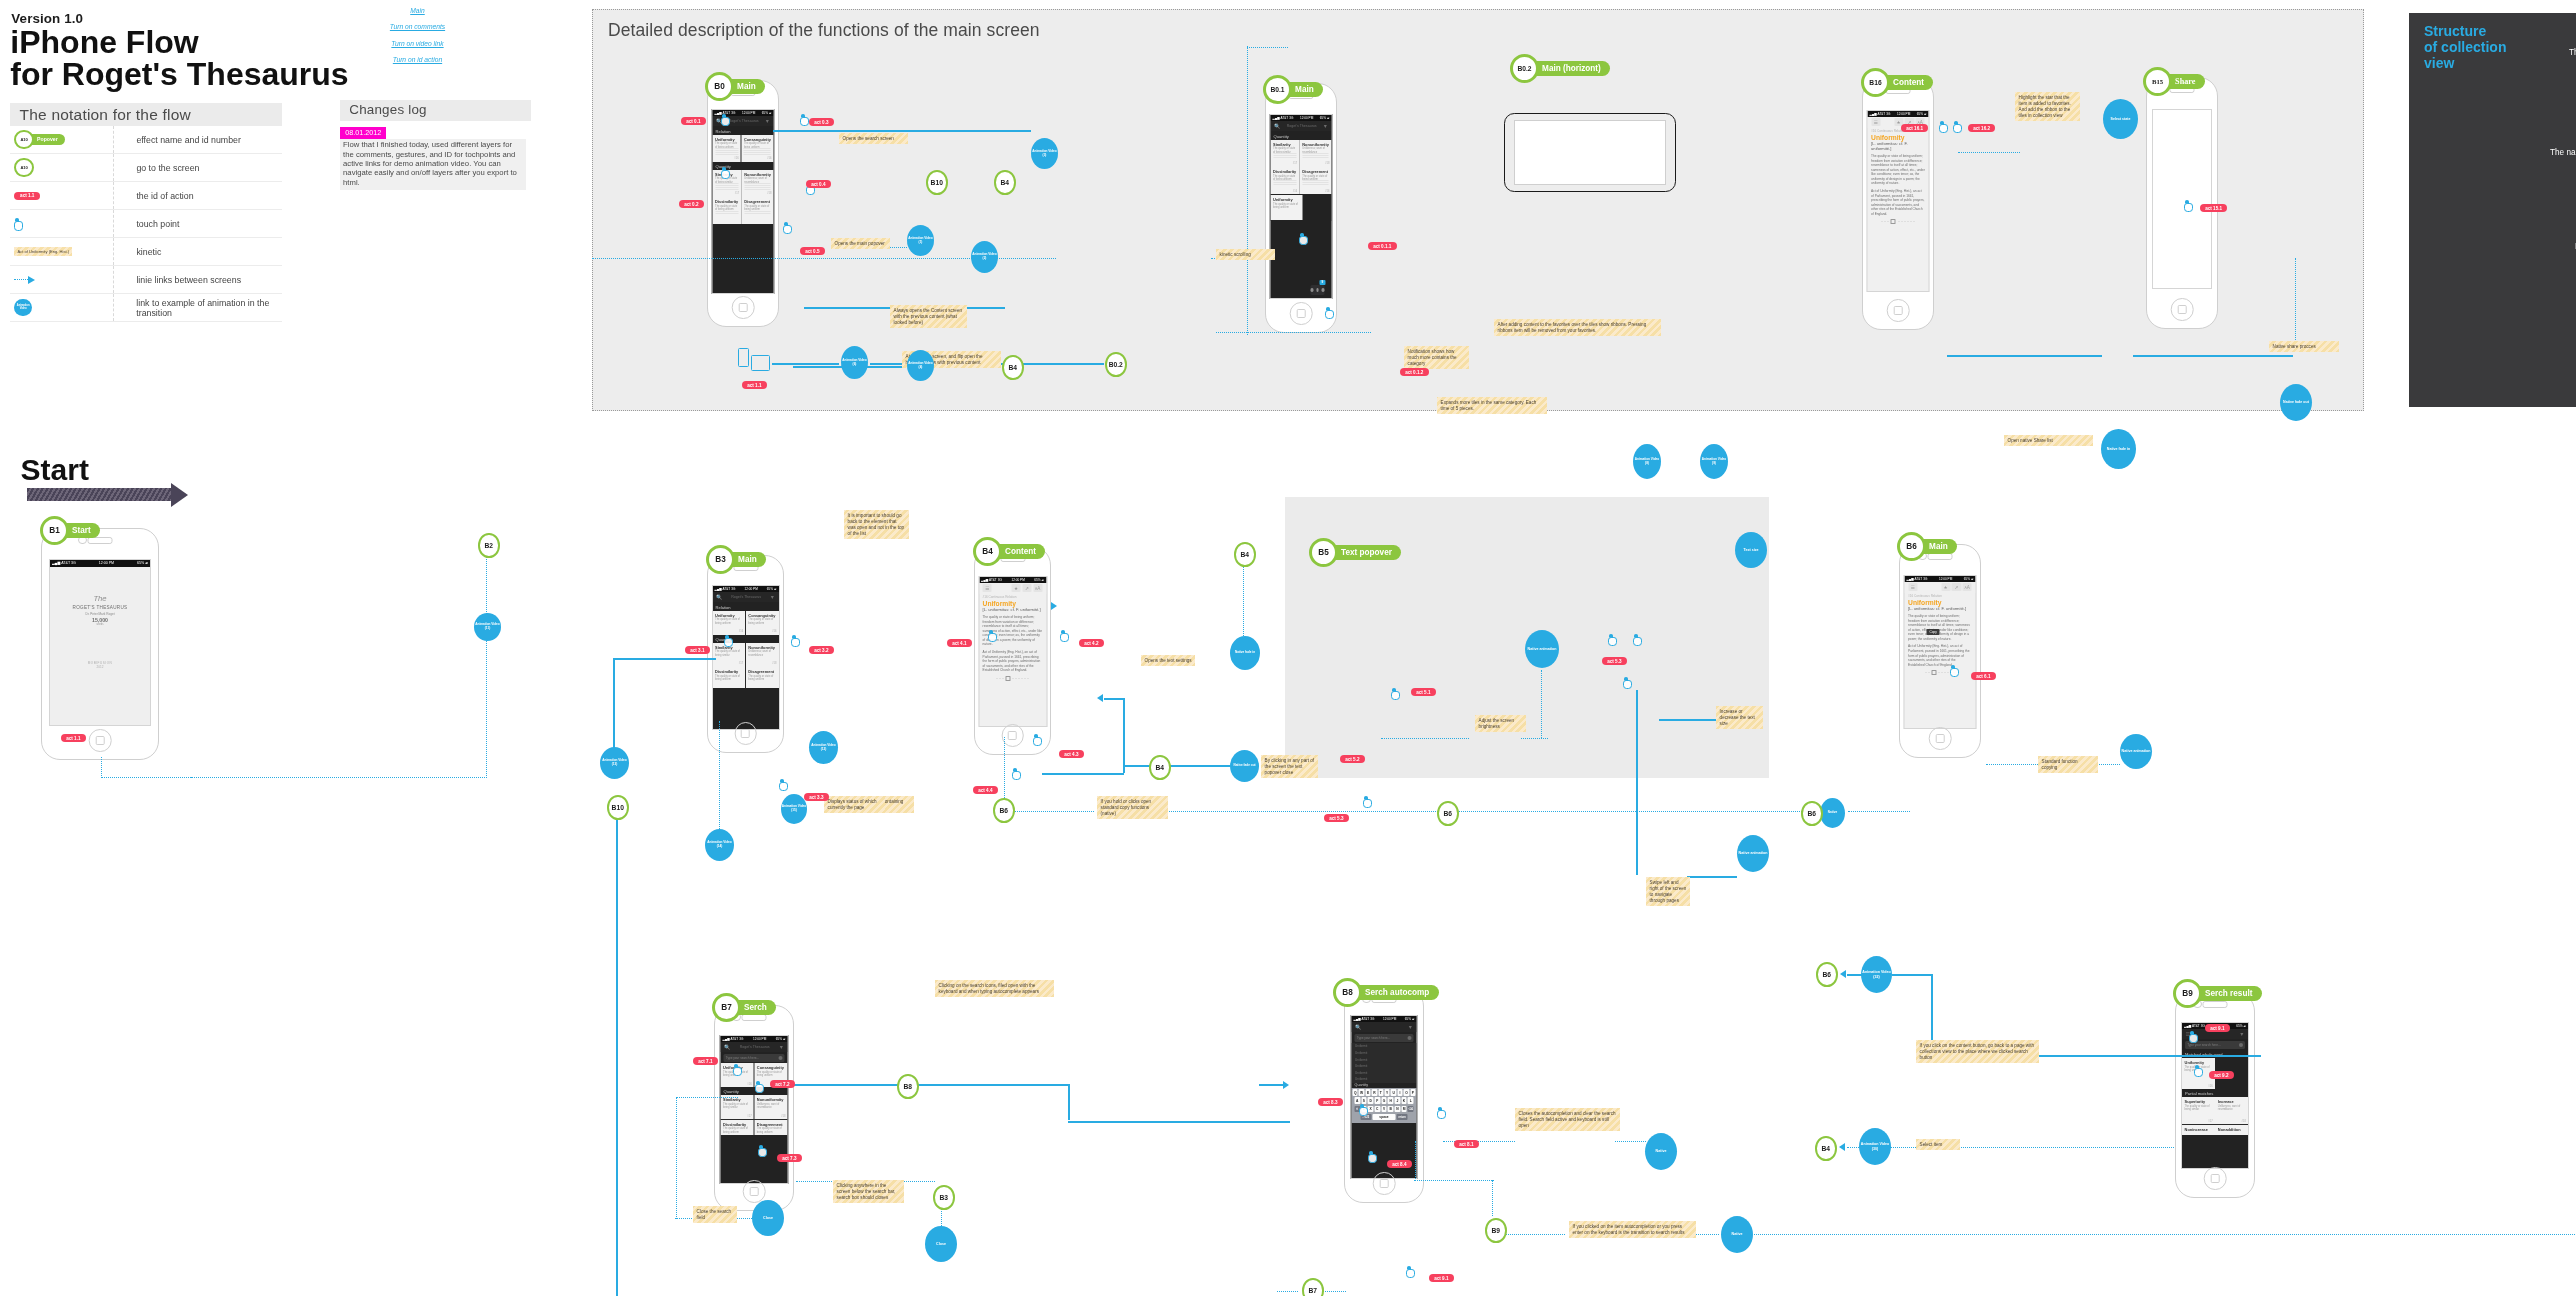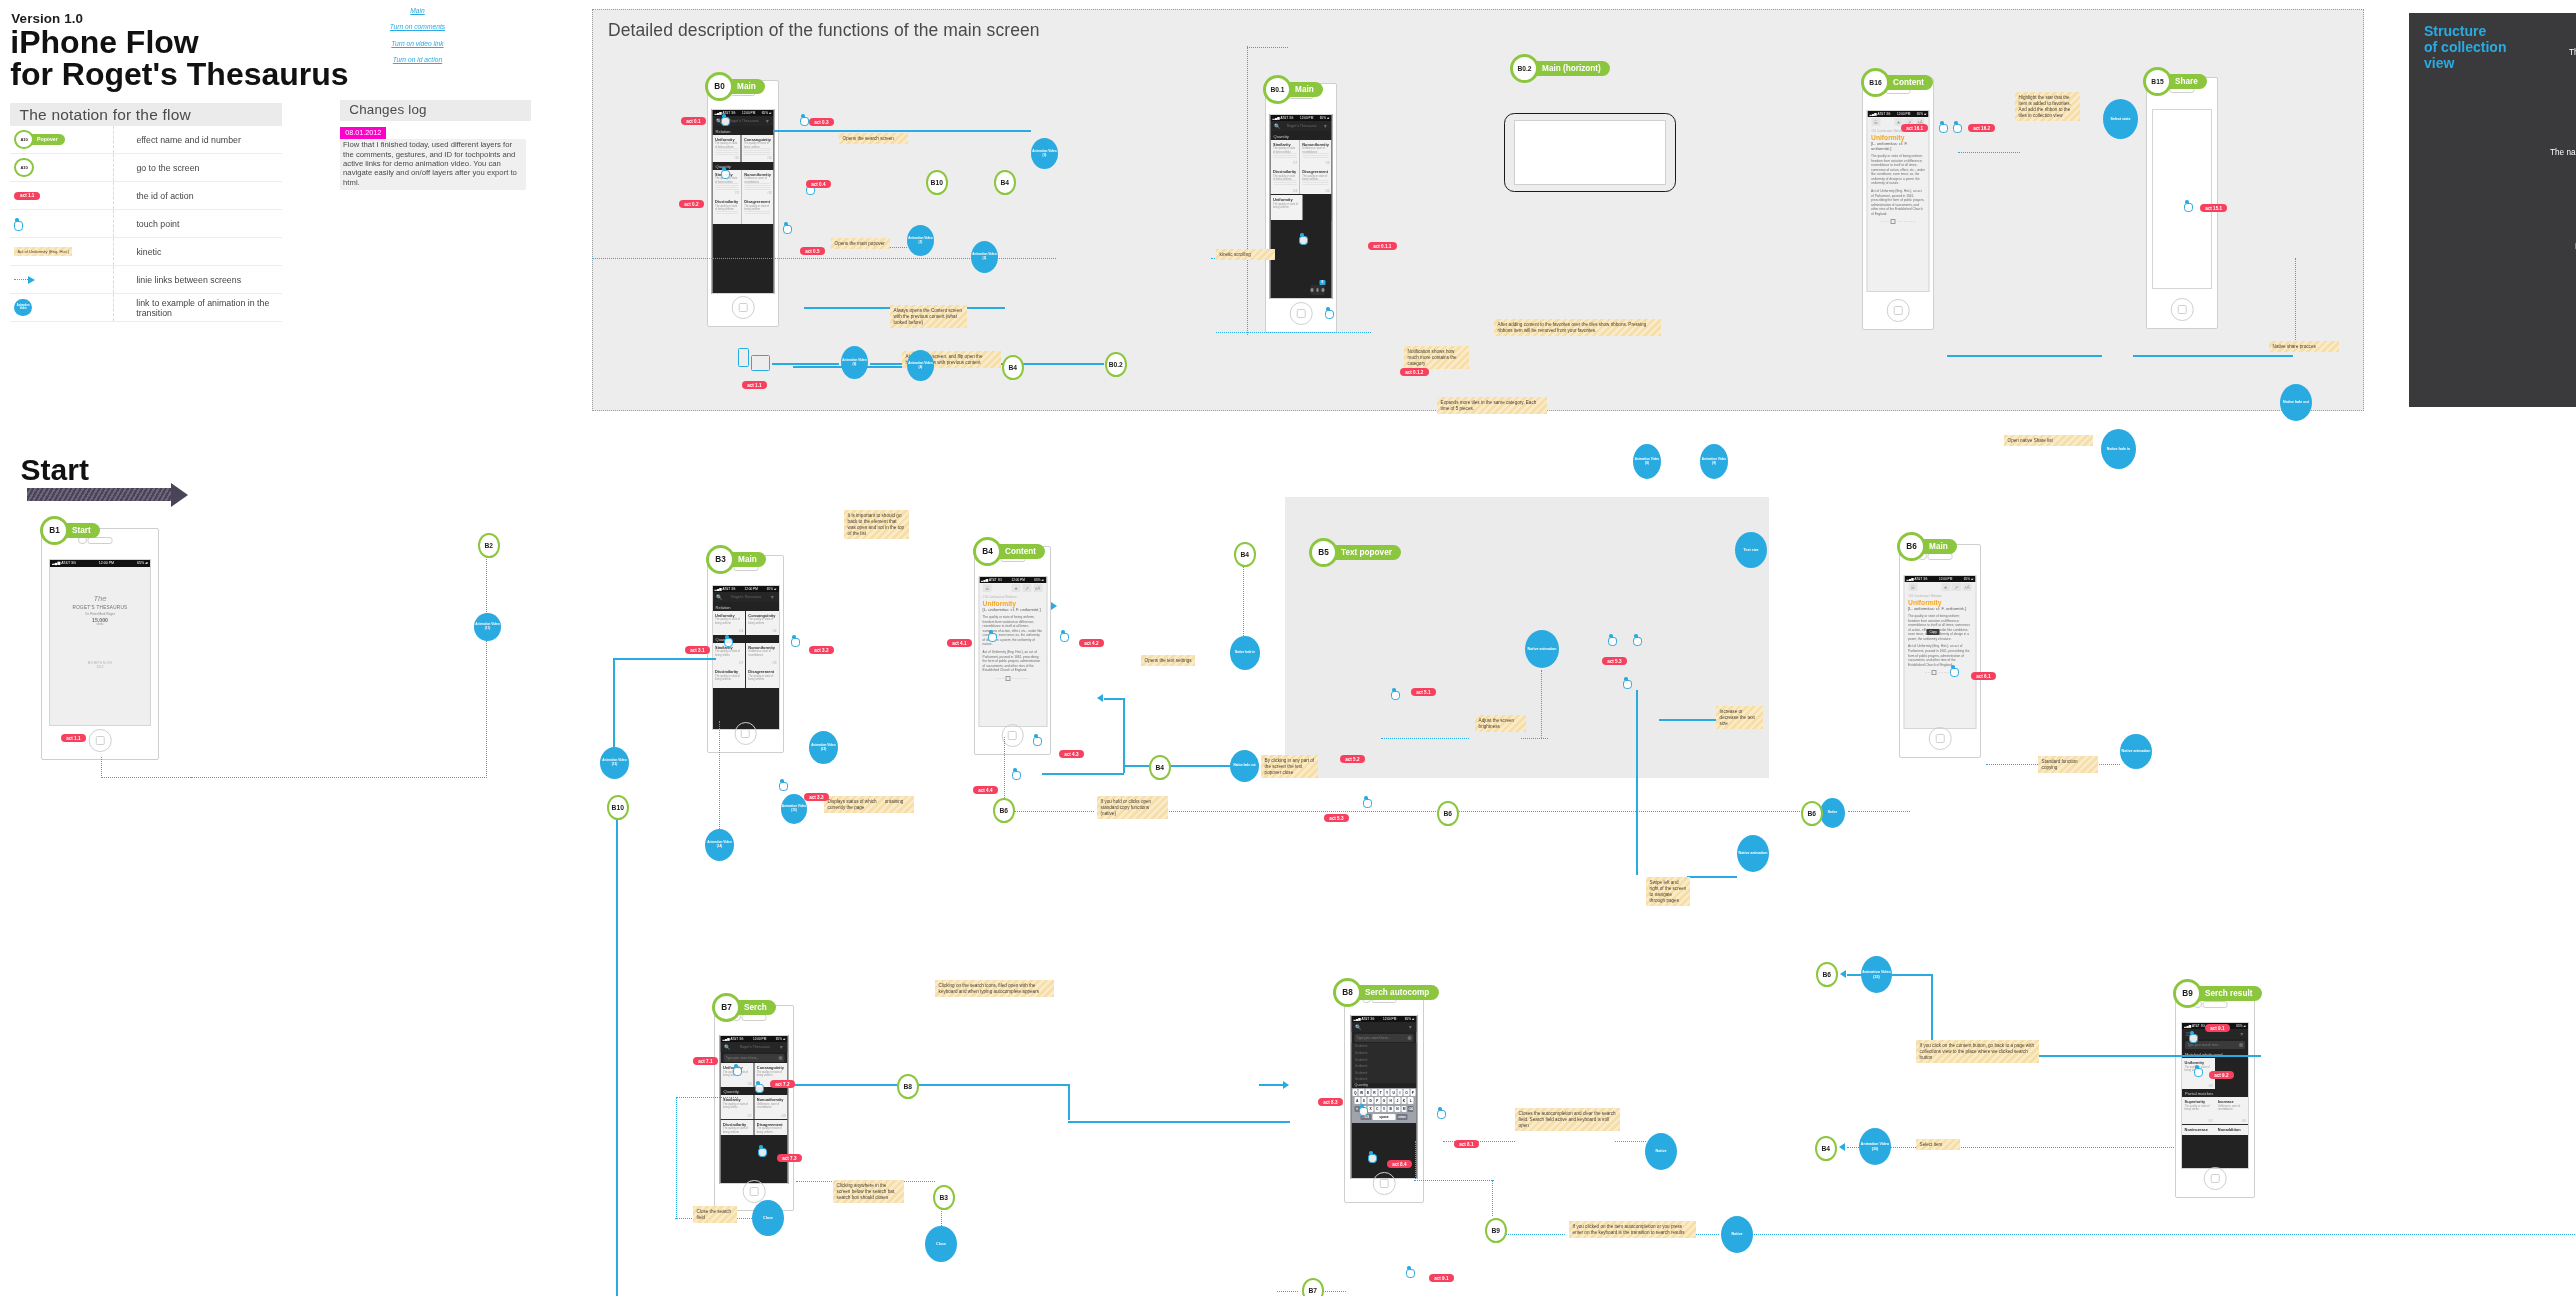--- a/index.html
+++ b/index.html
@@ -62,21 +62,21 @@
   .moreBtn b{width:3.6px;height:3.6px;border-radius:50%;background:#8d8d8d;display:block;}
   .badgeNum{position:absolute;background:#29abe2;color:#fff;font-size:5.7px;font-weight:bold;padding:0.5px 2.1px;border-radius:1px;}
 
   
   #startWord{left:20.6px;top:453px;font-size:30px;font-weight:bold;color:#111;}
   #startArrow{left:27px;top:488px;width:147px;height:13.4px;
     background:repeating-linear-gradient(-60deg,#4a4458 0 2.1px,#6d6678 2.1px 4.1px);}
   #startArrowHead{left:171px;top:483px;width:0;height:0;border-top:12px solid transparent;border-bottom:12px solid transparent;border-left:17.5px solid #4a4458;}
 
   
-  .phone{position:absolute;border:1.5px solid #cfcfcf;border-radius:2px;background:#fff;box-sizing:border-box;}
+  .phone{position:absolute;border:1.5px solid #cfcfcf;border-radius:19px;background:#fff;box-sizing:border-box;}
   .phone .spk{position:absolute;left:50%;top:8.2px;transform:translateX(-50%);width:23px;height:4.6px;border:1px solid #cfcfcf;border-radius:2.6px;}
   .phone .cam{position:absolute;left:50%;top:7.2px;margin-left:-21.6px;width:6.2px;height:6.2px;border:1px solid #cfcfcf;border-radius:50%;}
   .phone .home{position:absolute;left:50%;bottom:7.2px;transform:translateX(-50%);width:20.6px;height:20.6px;border:1px solid #cfcfcf;border-radius:50%;
     display:flex;align-items:center;justify-content:center;}
   .phone .home i{width:7.2px;height:7.2px;border:1px solid #cfcfcf;border-radius:1.5px;display:block;}
   .screen{position:absolute;left:50%;transform:translateX(-50%);background:#222;overflow:hidden;border:0.5px solid #d5d5d5;}
   .statusbar{height:5.7px;background:#111;color:#fff;font-size:3.1px;display:flex;align-items:center;justify-content:space-between;padding:0 2.1px;}
   .sb-l,.sb-r{display:flex;gap:1px;align-items:center;}
   .navbar{background:#262626;height:10.8px;display:flex;align-items:center;justify-content:space-between;padding:0 3.6px;}
   .navbar .ico{color:#6c6c6c;font-size:5.2px;}
@@ -539,21 +539,21 @@
 <div class="hdash" style="left:1958px;top:152px;width:62px;"></div>
 
 <div class="phone" style="left:2146px;top:77px;width:72px;height:252px;">
   <div class="cam"></div>
     <div class="spk"></div>
   <div class="screen" style="top:31px;width:58px;height:178px;background:#fff;"></div>
   <div class="home">
       <i></i>
     </div>
 </div>
-<div class="nb" style="left:2143px;top:67px;">
+<div class="nb" style="left:2143px;top:67px;font-family:Liberation Serif, serif;">
   <div class="c sm">B15</div>
   <div class="t">Share</div>
 </div>
 <div class="finger" style="left:2184px;top:200px;"></div>
 <div class="actchip" style="left:2200px;top:204px;">act 15.1</div>
 <div class="note" style="left:2269px;top:341px;width:63px;">Native share procces</div>
 <div class="vid" style="left:2280px;top:384px;width:32px;height:37px;font-size:3.6px;">Native fade out</div>
 <div class="vdash" style="left:2295px;top:258px;height:82px;"></div>
 
 <div class="abs" id="structPanel">

